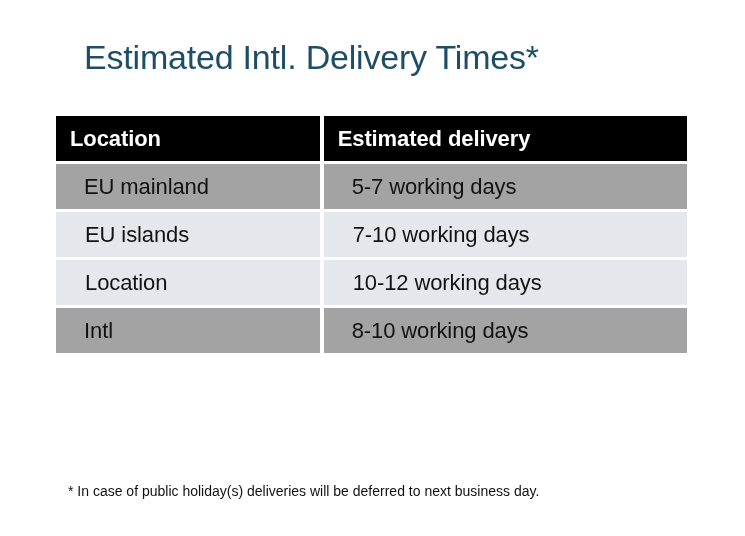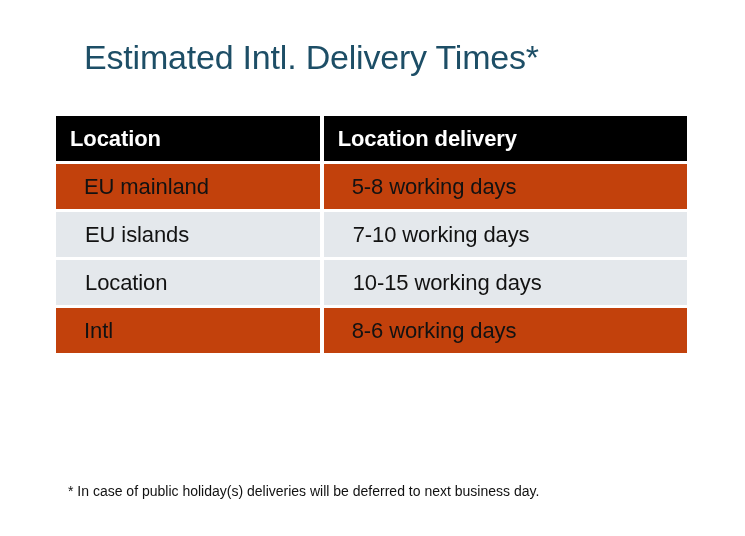--- a/index.html
+++ b/index.html
@@ -66,21 +66,21 @@
 
   .delivery-table tbody td {
     font-size: 22px;
     font-weight: 400;
     color: #121212;
     letter-spacing: -0.1px;
     white-space: nowrap;
   }
 
   .delivery-table tbody tr.row-odd td {
-    background: #c2410c;
+    background: #a3a3a3;
     padding-left: 28px;
   }
 
   .delivery-table tbody tr.row-even td {
     background: #e4e8ec;
     padding-left: 29px;
   }
 
   .footnote {
     position: absolute;
@@ -100,38 +100,38 @@
   <div class="page-title">Estimated Intl. Delivery Times*</div>
 
   <table class="delivery-table">
     <colgroup>
       <col class="col-location">
       <col class="col-delivery">
     </colgroup>
     <thead>
       <tr>
         <th>Location</th>
-        <th>Location delivery</th>
+        <th>Estimated delivery</th>
       </tr>
     </thead>
     <tbody>
       <tr class="row-odd">
         <td>EU mainland</td>
-        <td>5-8 working days</td>
+        <td>5-7 working days</td>
       </tr>
       <tr class="row-even">
         <td>EU islands</td>
         <td>7-10 working days</td>
       </tr>
       <tr class="row-even">
         <td>Location</td>
-        <td>10-15 working days</td>
+        <td>10-12 working days</td>
       </tr>
       <tr class="row-odd">
         <td>Intl</td>
-        <td>8-6 working days</td>
+        <td>8-10 working days</td>
       </tr>
     </tbody>
   </table>
 
   <div class="footnote">* In case of public holiday(s) deliveries will be deferred to next business day.</div>
 
 </div>
 
 </body></html>

